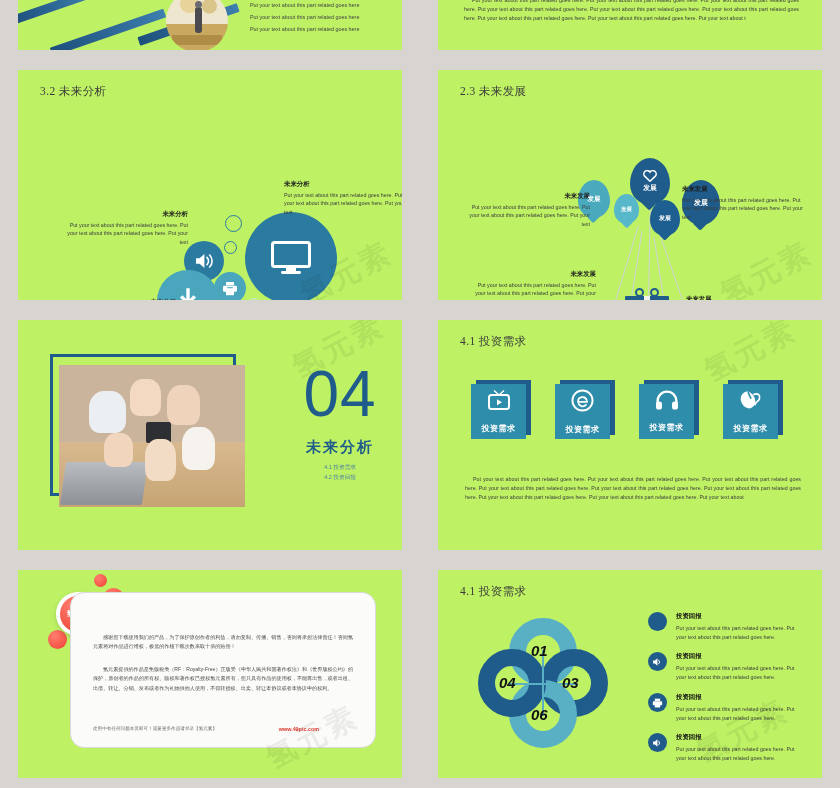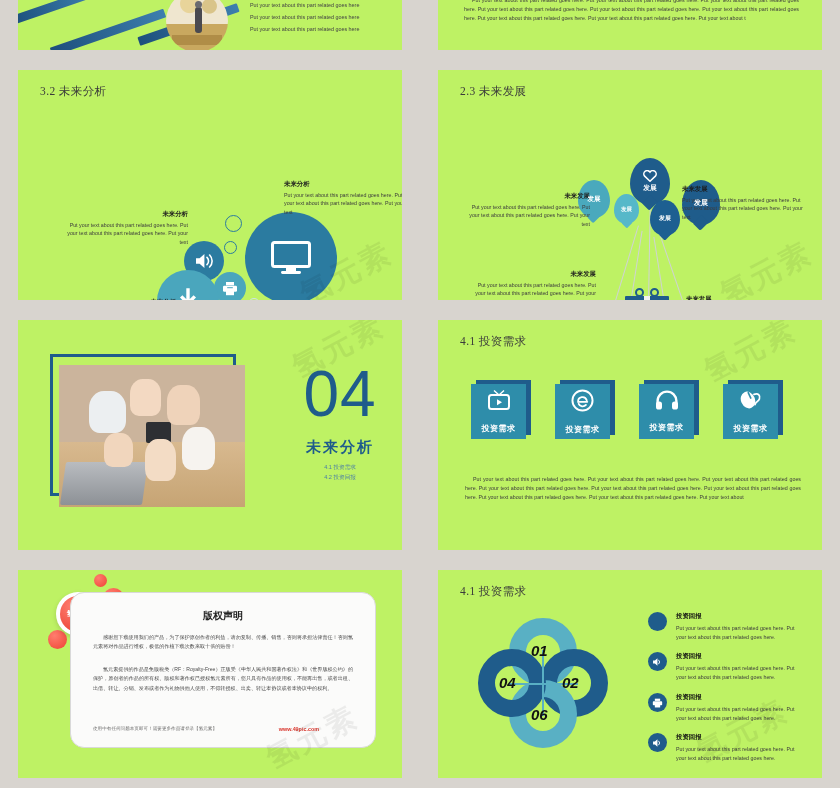--- a/index.html
+++ b/index.html
@@ -336,21 +336,20 @@
       <div class="rdot" style="left:30px;top:60px;width:19px;height:19px;"></div>
       <div class="rdot" style="left:52px;top:72px;width:11px;height:11px;"></div>
       <div class="rdot" style="right:58px;bottom:32px;width:20px;height:20px;"></div>
       <div class="rdot" style="right:40px;bottom:32px;width:8px;height:8px;"></div>
 
       <div class="logo-badge" style="left:38px;top:22px;width:44px;height:44px;">
         <div class="logo-in" style="width:36px;height:36px;font-size:7.5px;">氢元素</div>
       </div>
 
       <div class="cp-card">
-        <div class="cp-title">版权声明</div>
         <div class="cp-p" style="left:22px;right:22px;top:40px;text-indent:10px;">感谢您下载使用我们的产品，为了保护原创作者的利益，请勿复制、传播、销售，否则将承担法律责任！否则氢元素将对作品进行维权，极低的作植下载次数来取十倍的赔偿！</div>
         <div class="cp-p" style="left:22px;right:22px;top:72px;text-indent:10px;">氢元素提供的作品是免版税类（RF：Royalty-Free）正版受《中华人民共和国著作权法》和《世界版权公约》的保护，原创者的作品的所有权、版权和著作权已授权氢元素所有，您只具有作品的使用权，不能再出售，或者出租、出借、转让、分销、发布或者作为礼物供他人使用，不得转授权、出卖、转让本协议或者本协议中的权利。</div>
         <div class="cp-foot" style="left:22px;bottom:16px;">使用中有任何问题本页即可！需要更多作品请登录【氢元素】</div>
         <div class="cp-url" style="right:56px;bottom:15px;">www.49pic.com</div>
       </div>
       <div class="wm" style="right:40px;bottom:20px;">氢元素</div>
     </div>
   </div>
 
   <div class="cell">
@@ -360,21 +359,21 @@
       <div class="rings" style="left:40px;top:48px;width:130px;height:130px;">
         <div class="rg" style="left:31px;top:0;border-color:#59b0c4;"></div>
         <div class="rg" style="left:62px;top:31px;border-color:#1f5c8b;"></div>
         <div class="rg" style="left:31px;top:62px;border-color:#59b0c4;"></div>
         <div class="rg" style="left:0;top:31px;border-color:#1f5c8b;"></div>
         <div class="rhub" style="left:64px;top:64.5px;width:36px;height:2px;"></div>
         <div class="rhub" style="left:31px;top:64.5px;width:34px;height:2px;"></div>
         <div class="rhub" style="left:64px;top:32px;width:2px;height:34px;"></div>
         <div class="rhub" style="left:64px;top:64px;width:2px;height:34px;"></div>
         <div class="rnum" style="left:53px;top:24px;">01</div>
-        <div class="rnum" style="left:84px;top:56px;">02</div>
+        <div class="rnum" style="left:84px;top:56px;">03</div>
         <div class="rnum" style="left:53px;top:88px;">06</div>
         <div class="rnum" style="left:21px;top:56px;">04</div>
       </div>
 
       <div class="li-dot" style="left:210px;top:42px;">
         <svg width="0" height="0"></svg>
       </div>
       <div class="li-t" style="left:238px;top:42px;">投资回报</div>
       <div class="li-p" style="left:238px;top:54px;width:128px;">Put your text about this part related goes here. Put your text about this part related goes here.</div>
 

